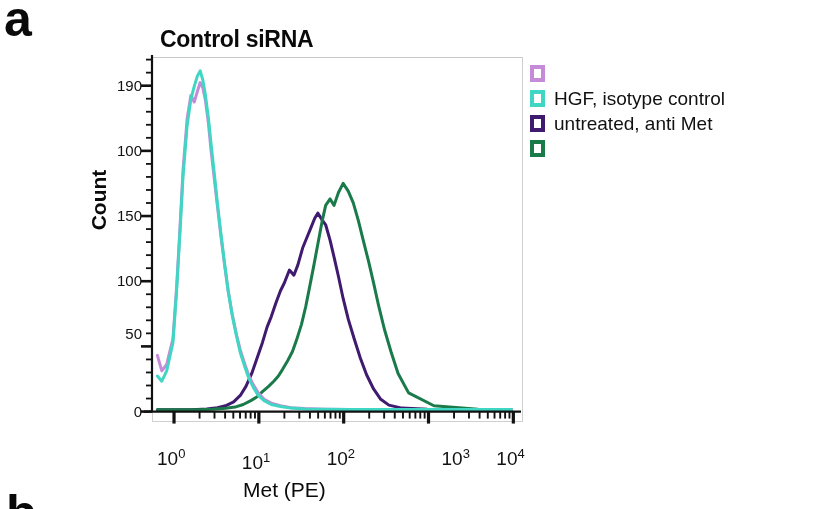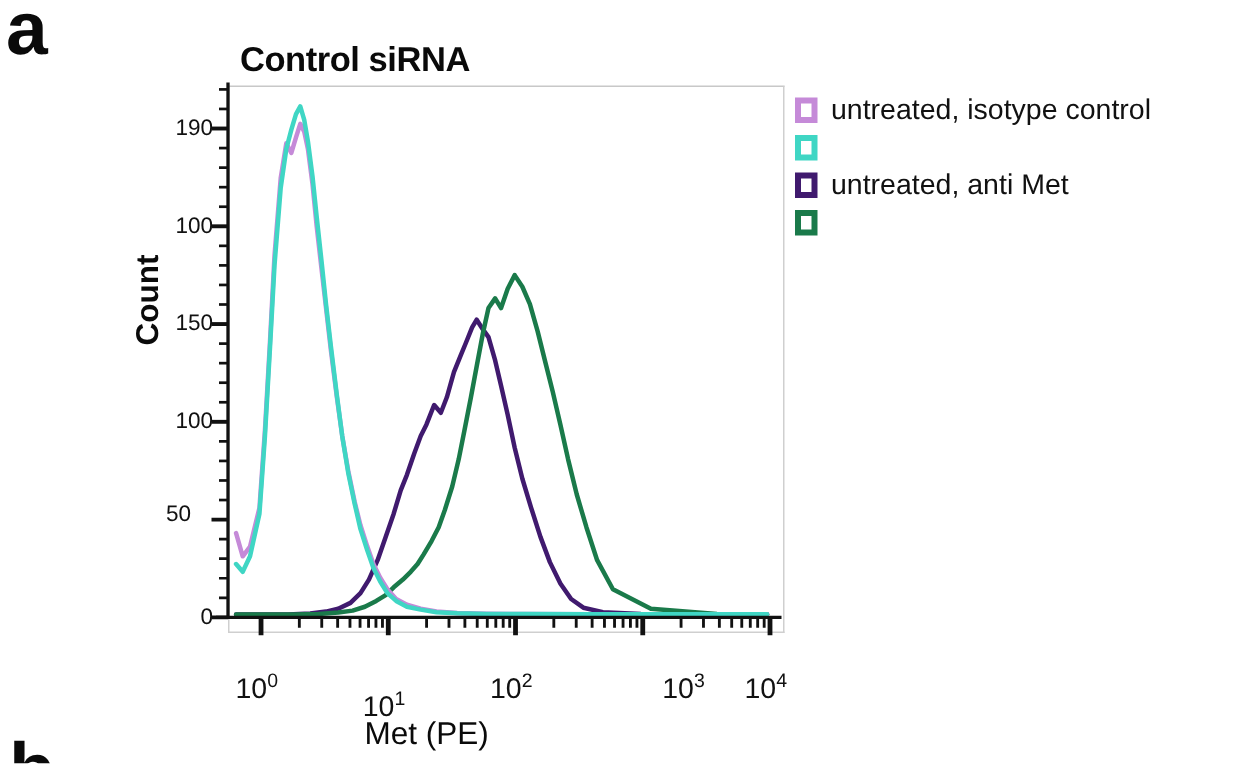--- a/index.html
+++ b/index.html
@@ -44,51 +44,51 @@
 
 <div id="panel-label-a">a</div>
 
 <div id="chart-title">Control siRNA</div>
 
 <div id="y-axis-title">Count</div>
 <div id="x-axis-title">Met (PE)</div>
 
 <div id="y-ticks">
     <div class="ytick-label" style="top: 403.571px;">0</div>
-    <div class="ytick-label" style="top: 335px; text-align: center;">50</div>
+    <div class="ytick-label" style="top: 326px;">50</div>
     <div class="ytick-label" style="top: 273.214px;">100</div>
     <div class="ytick-label" style="top: 208.036px;">150</div>
     <div class="ytick-label" style="top: 142.857px;">100</div>
     <div class="ytick-label" style="top: 77.6786px;">190</div>
   </div>
 
 <div id="plot-area">
   <svg id="plot-svg" width="368" height="362" viewBox="0 0 368 362">
       <path d="M4.38 351.66 L21.85 351.66 L39.02 351.66 L53.84 351.01 L64.35 349.72 L72.50 347.78 L80.66 343.90 L87.32 337.44 L92.95 328.39 L98.74 315.46 L104.11 299.94 L109.47 284.43 L114.14 268.91 L118.28 258.57 L123.16 244.35 L127.47 232.71 L131.32 224.96 L136.42 212.03 L140.90 217.20 L144.89 206.86 L149.62 190.05 L153.80 179.71 L157.55 170.66 L161.75 160.31 L164.80 155.14 L168.94 161.61 L172.66 166.78 L177.10 182.29 L181.05 199.10 L185.46 218.49 L190.13 240.47 L195.24 261.16 L201.10 280.55 L207.30 299.94 L213.58 316.75 L220.57 330.97 L227.75 341.31 L235.91 347.13 L248.94 350.11 L274.27 351.27 L314.42 351.53 L358.41 351.66 " fill="none" stroke="#401a6e" stroke-width="3" stroke-linejoin="round" stroke-linecap="round"></path>
       <path d="M4.38 351.66 L21.85 351.66 L43.33 351.66 L59.47 351.27 L72.50 350.36 L82.09 349.07 L90.25 346.49 L97.83 342.61 L104.11 338.73 L109.47 333.56 L115.58 328.39 L120.80 323.21 L125.38 318.04 L129.44 311.58 L134.80 302.53 L139.47 293.48 L143.61 281.84 L148.49 266.33 L152.80 248.23 L156.65 228.84 L160.95 206.86 L164.80 186.17 L168.94 164.19 L172.66 147.39 L177.10 140.92 L181.05 147.39 L185.46 134.46 L190.13 125.41 L195.24 133.16 L200.27 144.80 L205.43 162.90 L210.58 183.59 L215.46 202.98 L220.57 224.96 L225.74 248.23 L231.47 271.50 L237.94 293.48 L245.09 315.46 L255.60 334.85 L280.93 347.78 L324.93 351.27 L358.41 351.66 " fill="none" stroke="#1a7a4a" stroke-width="3" stroke-linejoin="round" stroke-linecap="round"></path>
       <path d="M4.38 297.36 L8.81 312.87 L13.69 306.41 L19.97 280.55 L23.63 228.84 L26.95 170.66 L30.00 112.48 L34.14 60.76 L37.86 37.49 L41.24 43.96 L44.33 33.61 L47.18 24.56 L49.82 29.74 L52.28 41.37 L55.33 64.64 L58.14 93.09 L61.38 121.53 L64.35 147.39 L67.63 175.83 L71.58 206.86 L75.15 232.71 L79.17 255.99 L83.47 276.67 L87.32 292.19 L91.89 306.41 L95.96 318.04 L100.48 327.09 L105.25 334.85 L111.10 341.31 L118.28 345.19 L127.47 347.78 L137.98 349.72 L151.77 350.62 L171.46 351.14 L196.79 351.40 L240.79 351.53 L299.60 351.53 L358.41 351.53 " fill="none" stroke="#c58ad8" stroke-width="3" stroke-linejoin="round" stroke-linecap="round"></path>
       <path d="M4.38 318.04 L8.81 323.21 L13.69 312.87 L19.97 284.43 L23.63 232.71 L26.95 174.54 L30.00 118.94 L34.14 67.23 L37.86 41.37 L41.24 28.44 L44.33 18.10 L47.18 12.93 L49.82 21.98 L52.28 36.20 L55.33 59.47 L58.14 86.62 L61.38 116.36 L64.35 144.80 L67.63 173.24 L71.58 205.56 L75.15 232.71 L79.17 257.28 L83.47 277.96 L87.32 294.77 L91.89 308.99 L95.96 320.63 L100.48 329.68 L105.25 337.44 L111.10 342.61 L118.28 346.49 L127.47 348.43 L137.98 350.11 L151.77 350.88 L171.46 351.27 L196.79 351.40 L240.79 351.53 L299.60 351.53 L358.41 351.53 " fill="none" stroke="#3fd6c4" stroke-width="3" stroke-linejoin="round" stroke-linecap="round"></path>
     </svg>
 </div>
 
 <div id="x-ticks">
     <div class="xtick-label" style="left: 157.024px; top: 16px;">10<sup>0</sup></div>
-    <div class="xtick-label" style="left: 241.852px; top: 28px; text-align: center;">10<sup>1</sup></div>
+    <div class="xtick-label" style="left: 241.852px; top: 20px; text-align: center;">10<sup>1</sup></div>
     <div class="xtick-label" style="left: 326.679px; top: 16px;">10<sup>2</sup></div>
     <div class="xtick-label" style="left: 411.507px; top: 16px; margin-left: 30px;">10<sup>3</sup></div>
     <div class="xtick-label" style="left: 496.334px; top: 16px;">10<sup>4</sup></div>
   </div>
 
 <div id="legend">
     <div class="legend-row">
       <span class="legend-swatch" style="border-color: rgb(197, 138, 216);"></span>
-      <span class="legend-text">untreated, isotype control</span>
     </div>
     <div class="legend-row">
       <span class="legend-swatch" style="border-color: rgb(63, 214, 196);"></span>
+      <span class="legend-text">HGF, isotype control</span>
     </div>
     <div class="legend-row">
       <span class="legend-swatch" style="border-color: rgb(64, 26, 110);"></span>
       <span class="legend-text">untreated, anti Met</span>
     </div>
     <div class="legend-row">
       <span class="legend-swatch" style="border-color: rgb(26, 122, 74);"></span>
     </div>
   </div>
 

